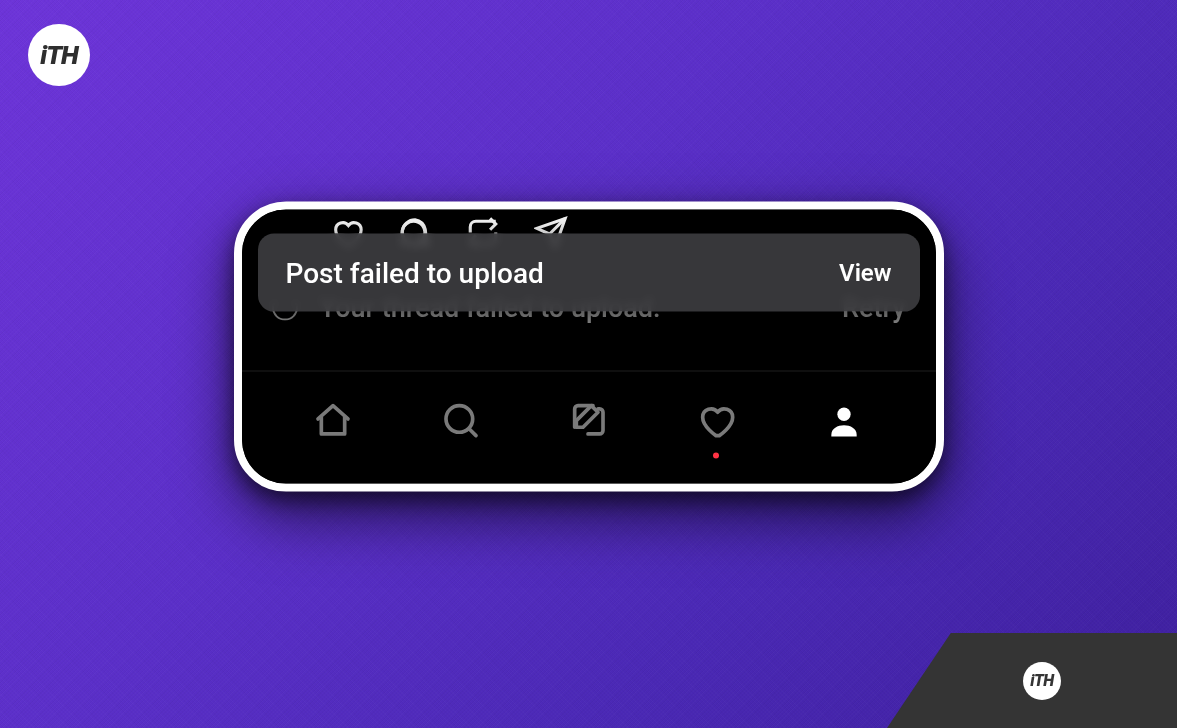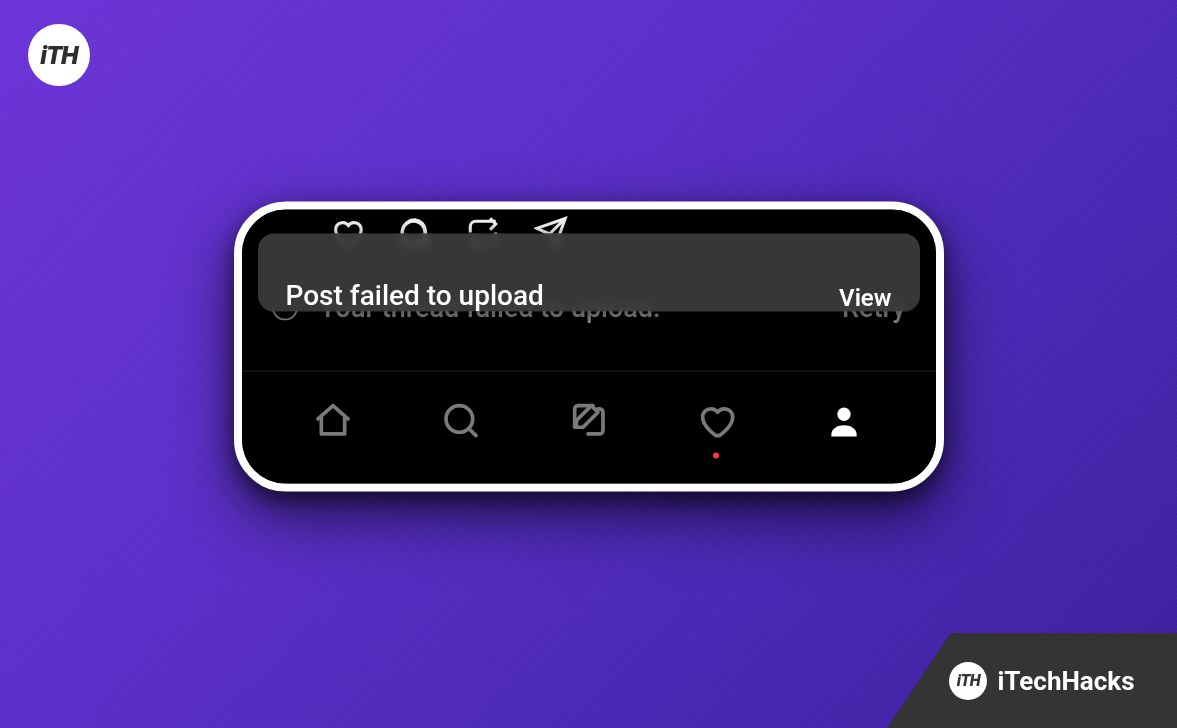--- a/index.html
+++ b/index.html
@@ -110,21 +110,21 @@
     
     .toast {
       position: absolute;
       top: 24px;
       left: 16px;
       right: 16px;
       height: 78px;
       background: rgba(60,60,63,0.92);
       border-radius: 16px;
       display: flex;
-      align-items: flex-end;
+      align-items: center;
       padding: 0 28px;
       backdrop-filter: blur(4px);
       box-shadow: 0 4px 20px rgba(0,0,0,0.5);
     }
     .toast .msg {
       flex: 1;
       color: #fff;
       font-size: 28px;
       font-weight: 500;
     }
@@ -291,14 +291,13 @@
       </div>
     </div>
 
   </div>
 </div>
 
 <div class="brand-br">
   <span class="circ">
     <span>iTH</span>
   </span>
-  <span>iTechHacks</span>
 </div>
 
 </body></html>

